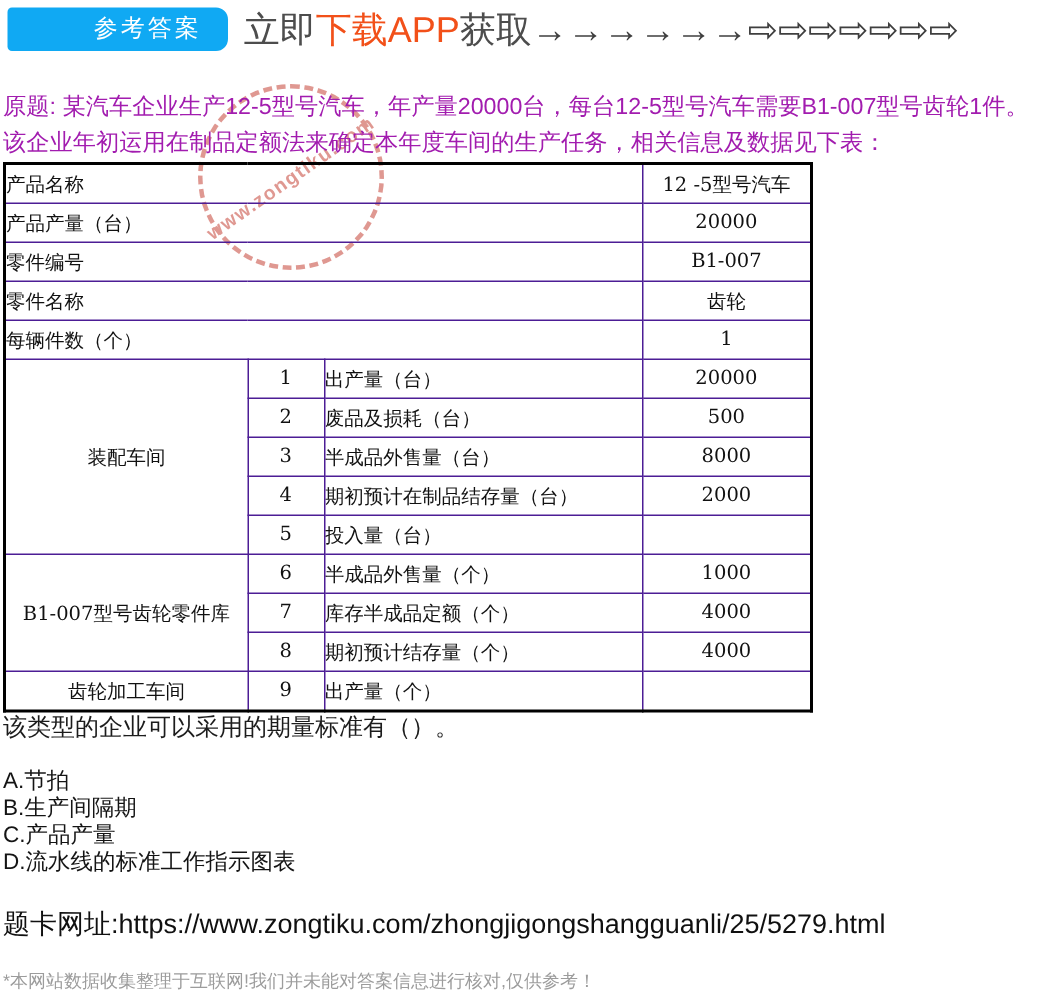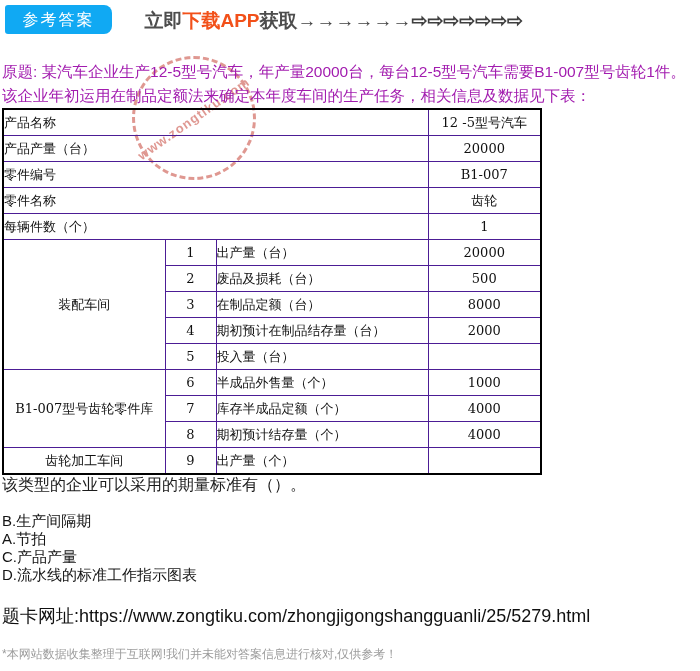--- a/index.html
+++ b/index.html
@@ -19,24 +19,25 @@
     font-size:13px;letter-spacing:1px;white-space:nowrap;
   }
   .page{position:relative;z-index:1;padding-left:2px;}
   
   .header{padding:5px 0 0 3px;height:29px;}
   .badge{
     display:inline-block;width:107px;height:29px;line-height:29px;
     text-align:center;background:#10a9f3;color:#fff;font-size:16px;
     letter-spacing:2px;border-radius:3px 8px 8px 3px;cursor:pointer;
     vertical-align:top;
+    padding-left:40px;
   }
   .promo{
-    display:inline-block;margin-left:28px;font-size:19px;color:#4d4d4d;
-    line-height:31px;vertical-align:top;white-space:nowrap;font-weight:bold;
+    display:inline-block;margin-left:6px;font-size:24px;color:#4d4d4d;
+    line-height:31px;vertical-align:top;white-space:nowrap;
   }
   .promo .hl{color:#f25019;}
   .promo .arrows{color:#3f3f3f;}
   
   .q-intro{margin:26px 0 0 0;font-size:15.5px;line-height:24px;color:#a21caf;}
   .q-flow{margin:0;font-size:15.5px;line-height:24px;color:#151515;}
   .table-wrap{display:inline-block;vertical-align:baseline;background:#fff;margin:0 2px 0 3px;}
   .tcaption{
     font-size:13px;line-height:15px;text-align:center;color:#111;
     font-family:"DejaVu Serif",serif;
@@ -107,21 +108,21 @@
           <td class="cell-item">出产量（台）</td>
           <td class="cell-val">20000</td>
         </tr>
         <tr>
           <td class="cell-no">2</td>
           <td class="cell-item">废品及损耗（台）</td>
           <td class="cell-val">500</td>
         </tr>
         <tr>
           <td class="cell-no">3</td>
-          <td class="cell-item">在制品定额（台）</td>
+          <td class="cell-item">半成品外售量（台）</td>
           <td class="cell-val">8000</td>
         </tr>
         <tr>
           <td class="cell-no">4</td>
           <td class="cell-item">期初预计在制品结存量（台）</td>
           <td class="cell-val">2000</td>
         </tr>
         <tr>
           <td class="cell-no">5</td>
           <td class="cell-item">投入量（台）</td>
@@ -146,22 +147,22 @@
         <tr>
           <td class="cell-section">齿轮加工车间</td>
           <td class="cell-no">9</td>
           <td class="cell-item">出产量（个）</td>
           <td class="cell-val"></td>
         </tr>
       </tbody>
     </table><span>该类型的企业可以采用的期量标准有（）。</span><p></p>
 
   <div class="options">
+    <div>A.节拍</div>
     <div>B.生产间隔期</div>
-    <div>A.节拍</div>
     <div>C.产品产量</div>
     <div>D.流水线的标准工作指示图表</div>
   </div>
 
   <div class="url-line">题卡网址:https://www.zongtiku.com/zhongjigongshangguanli/25/5279.html</div>
 
   <div class="disclaimer">*本网站数据收集整理于互联网!我们并未能对答案信息进行核对,仅供参考！</div>
 
 </div>
 

